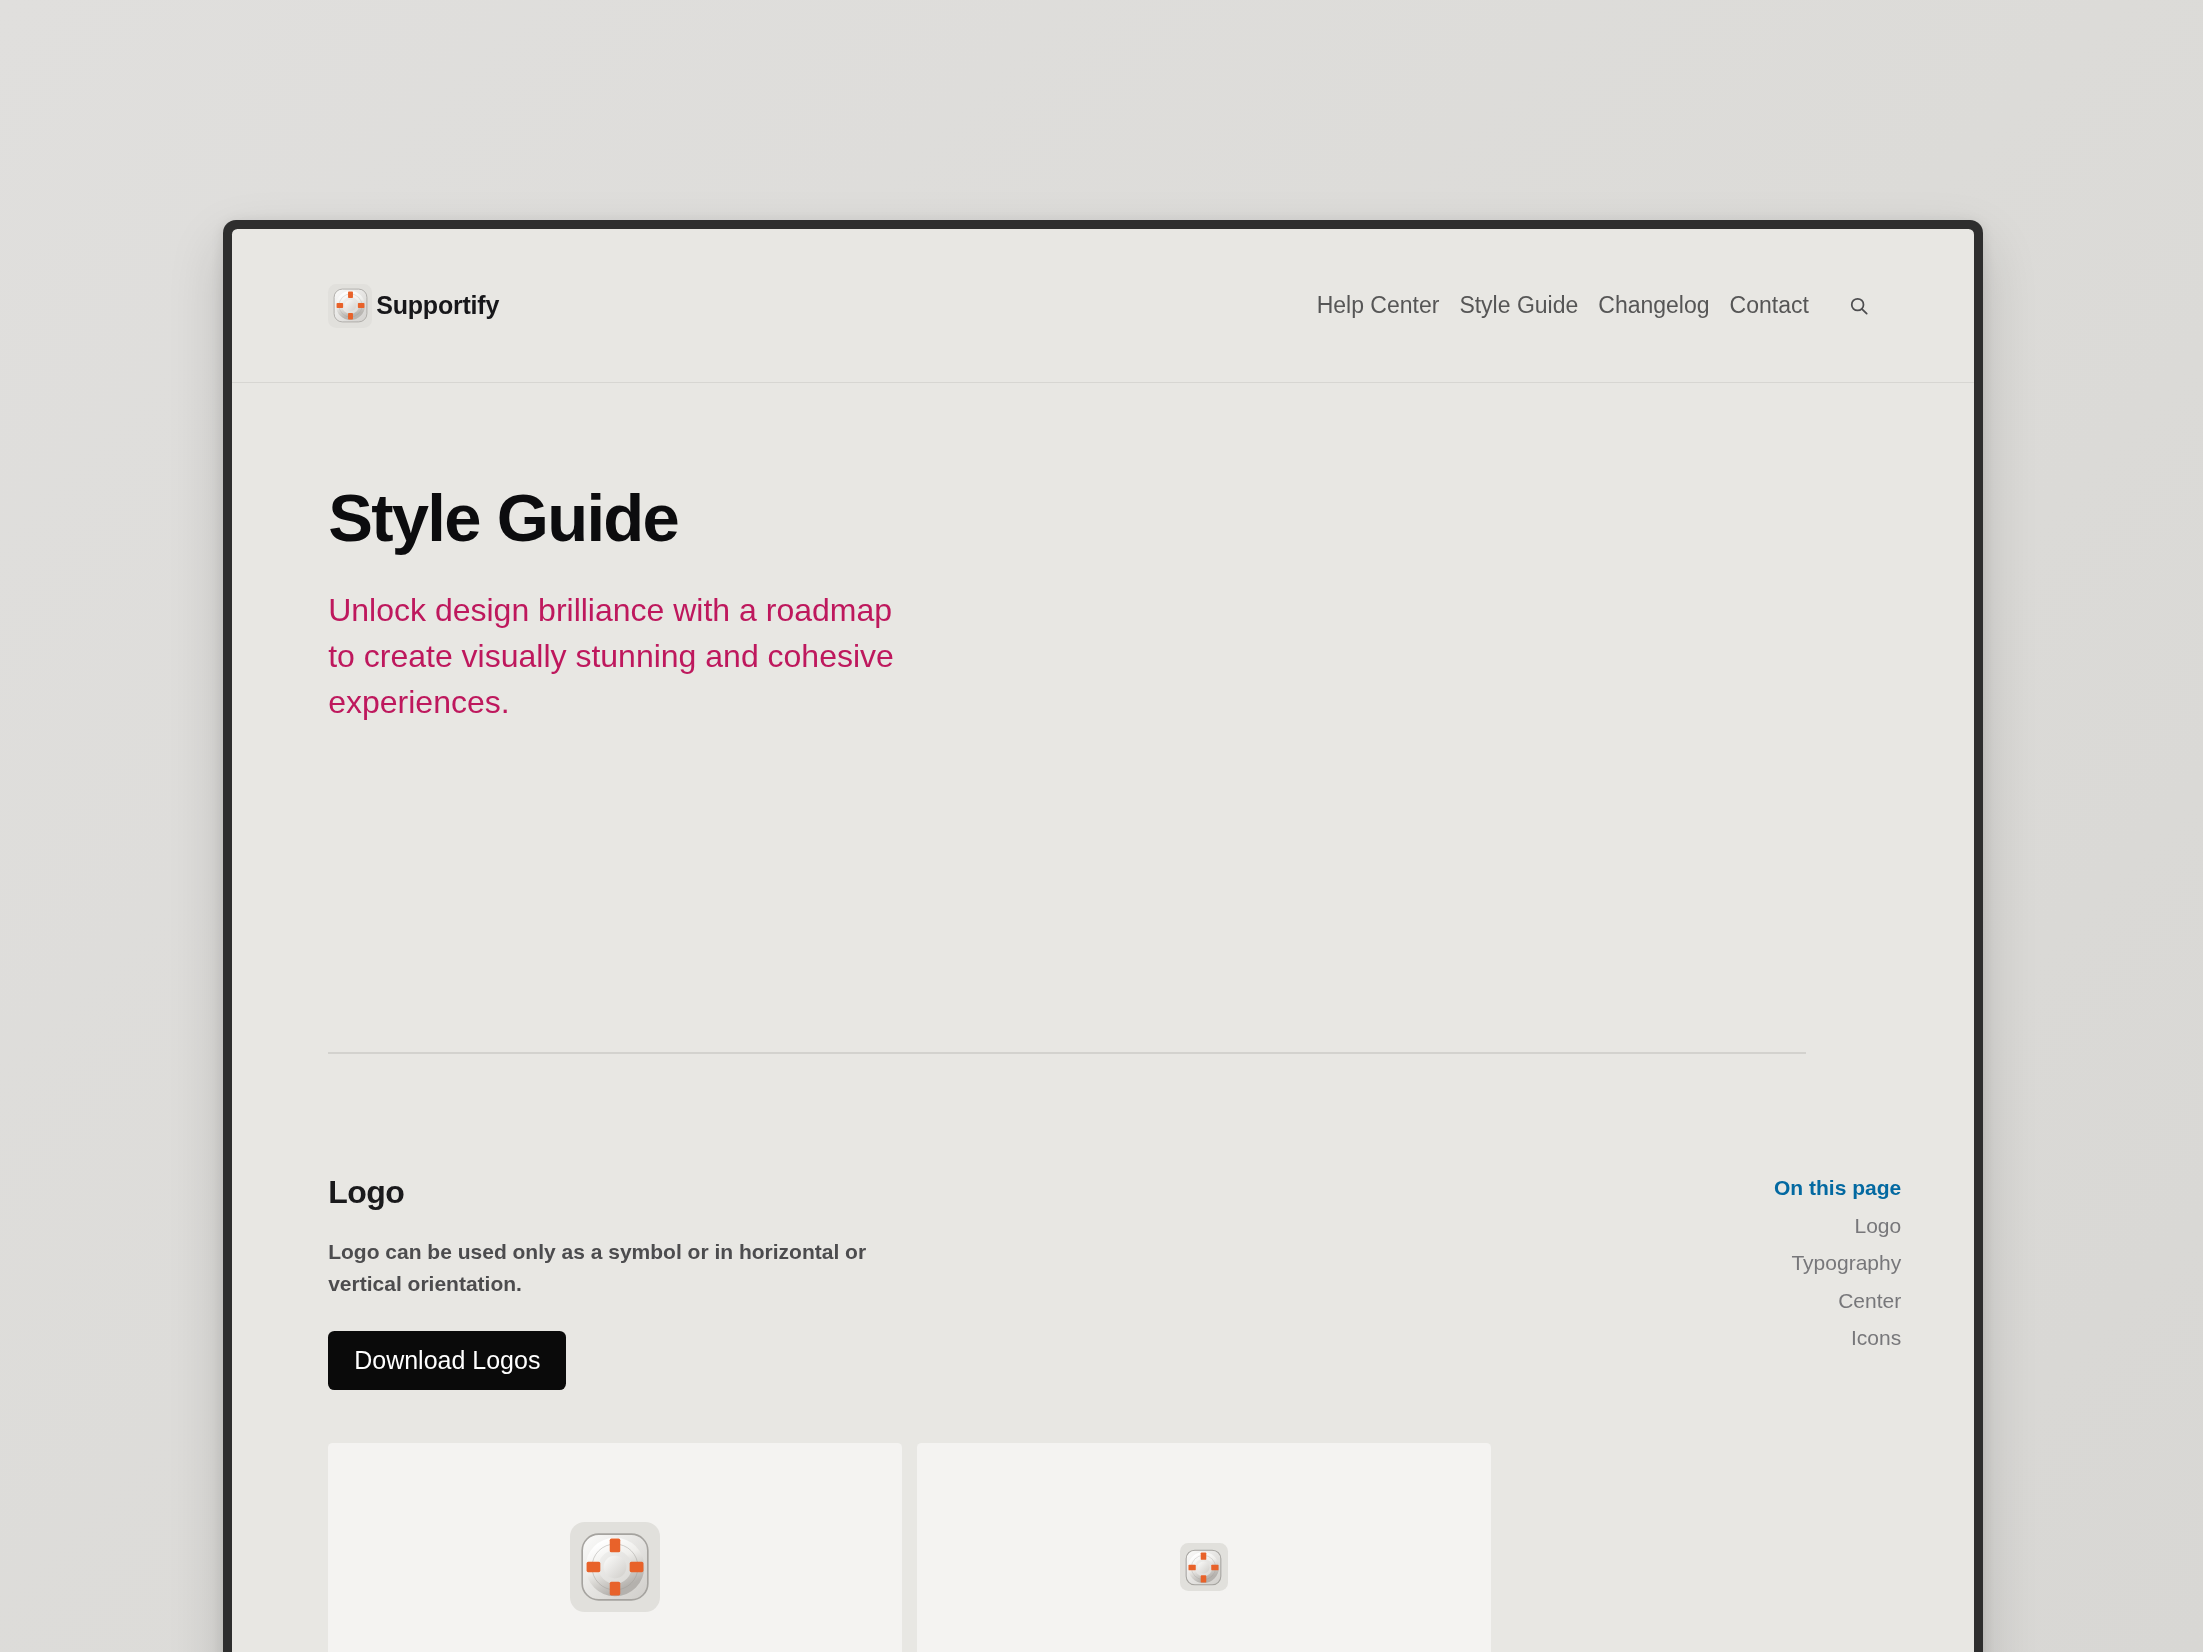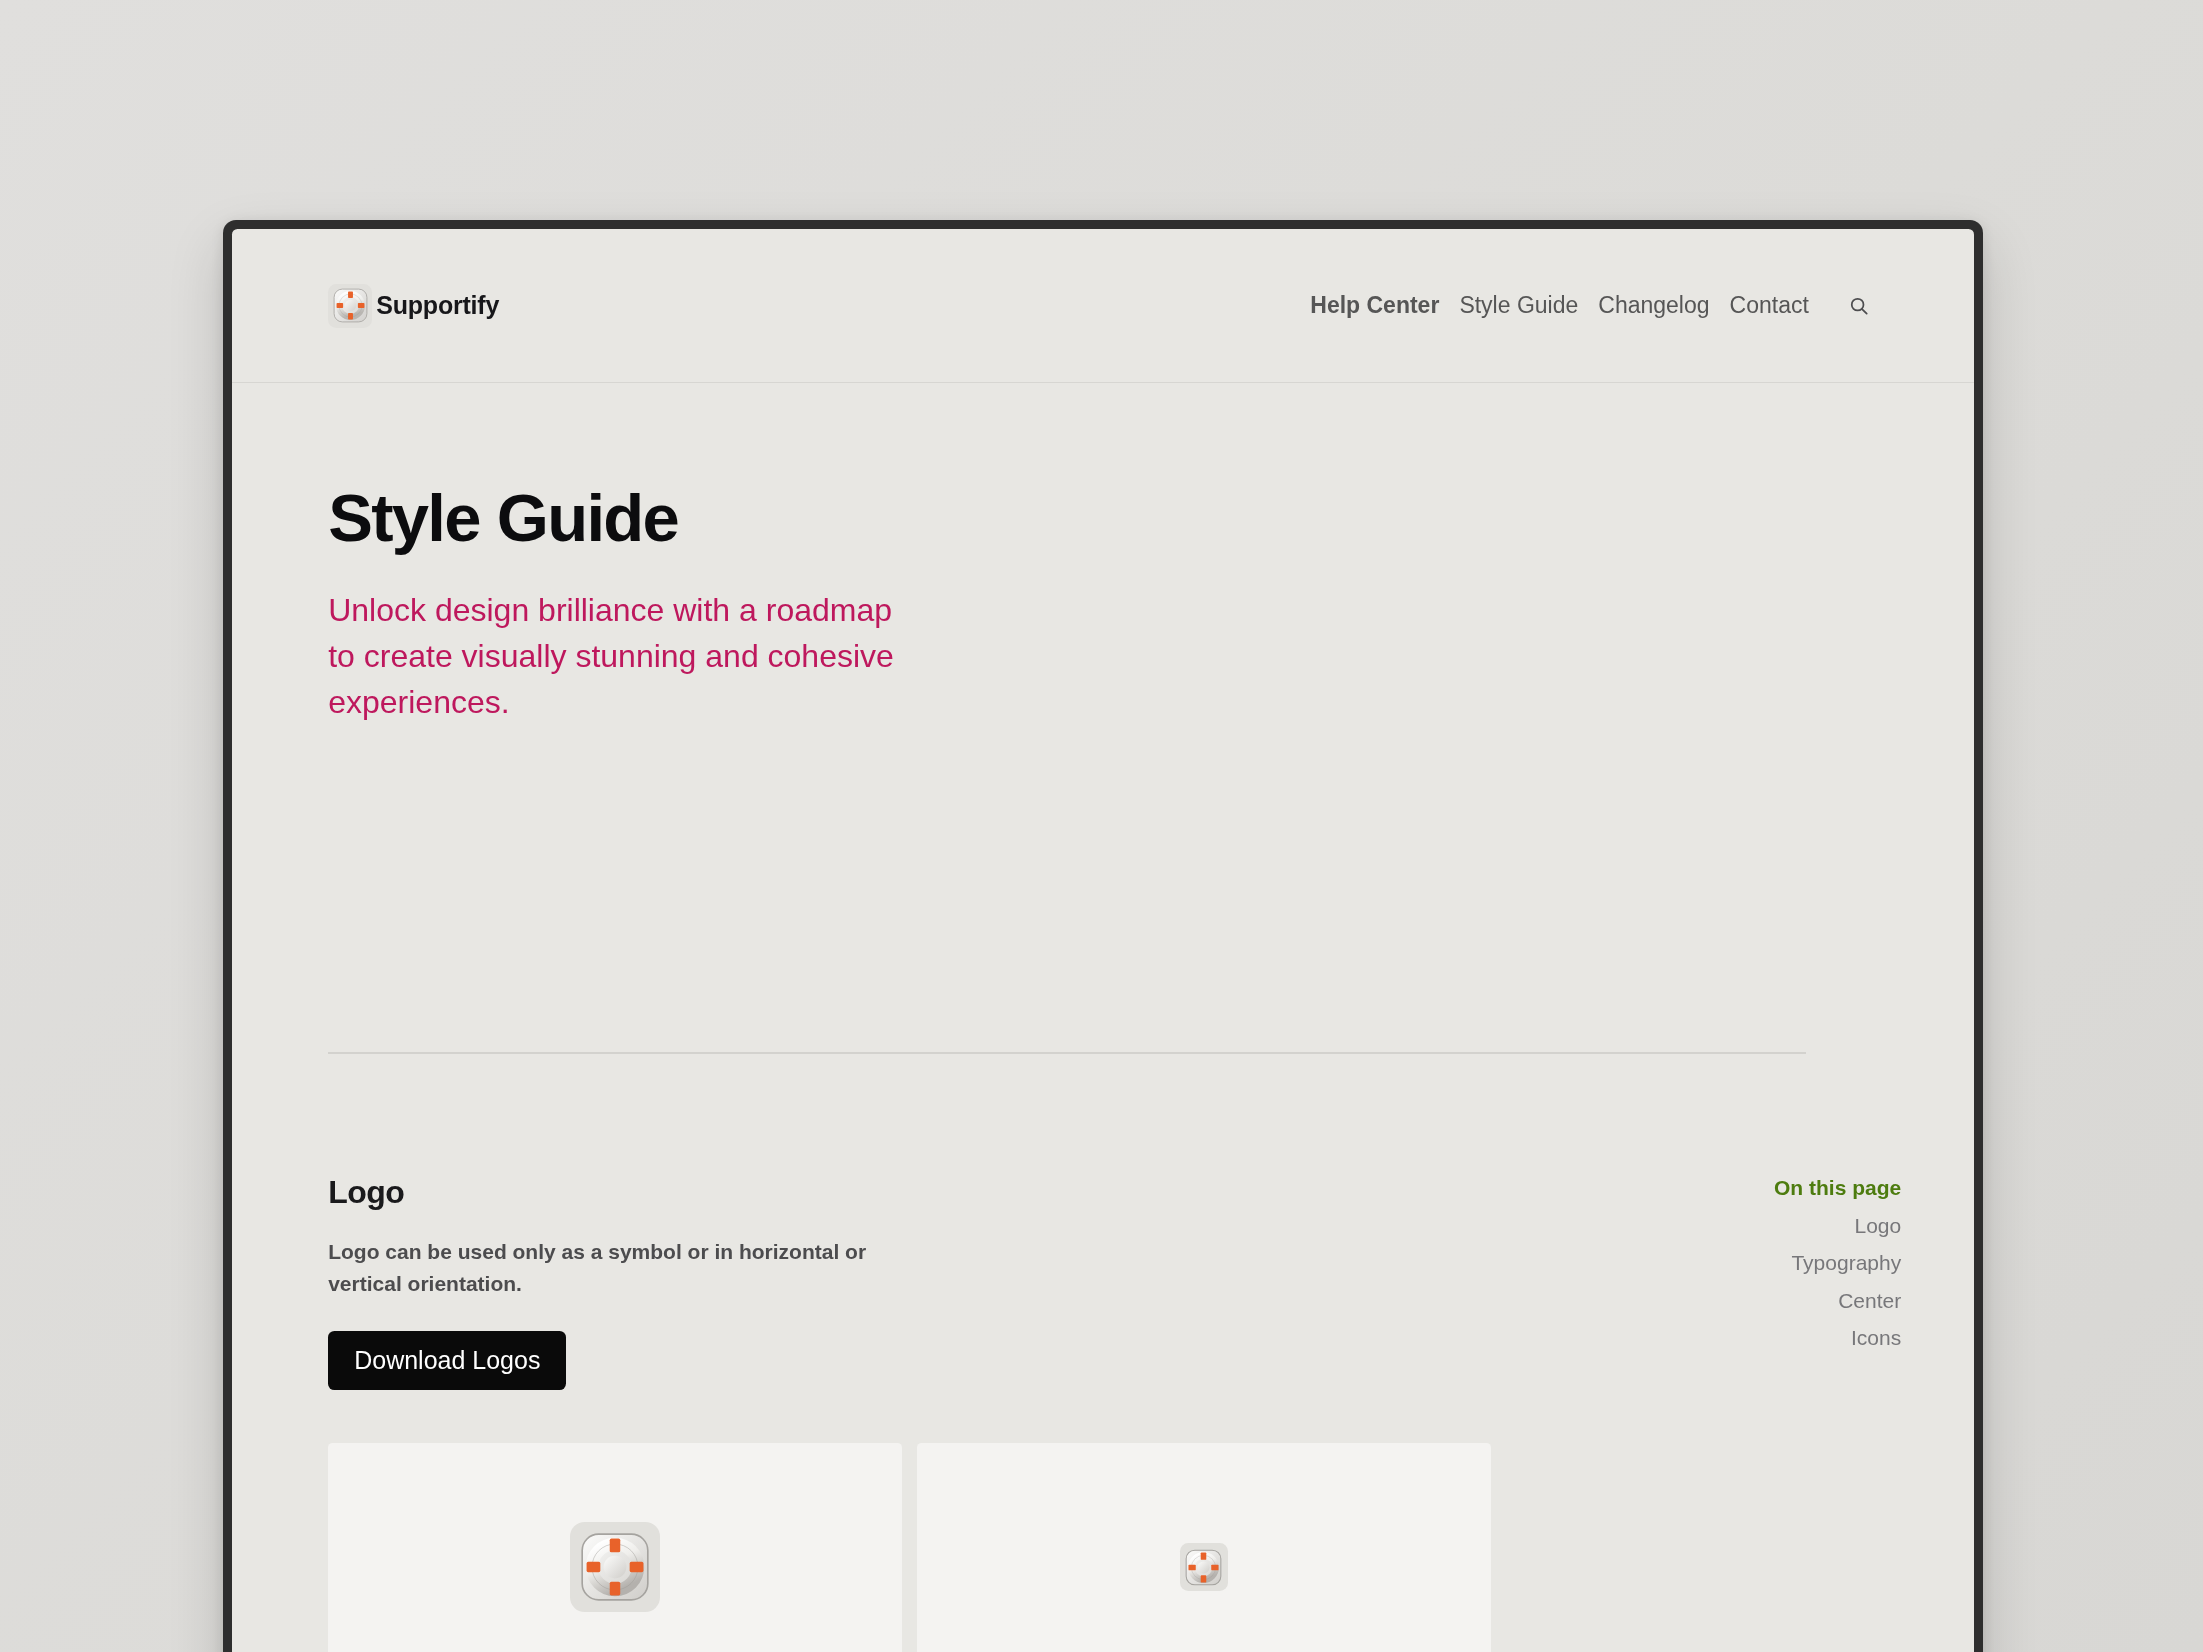--- a/index.html
+++ b/index.html
@@ -99,21 +99,21 @@
     gap: 0;
   }
   .nav-link {
     font-size: 23px;
     color: #565656;
     text-decoration: none;
     white-space: nowrap;
     padding: 5.5px 10px;
     line-height: 1;
   }
-  .nav-link:first-child { padding-left: 0; font-weight: bold; }
+  .nav-link:first-child { padding-left: 0; }
   #search-button {
     margin-left: 22px;
     width: 37px;
     height: 37px;
     display: flex;
     align-items: center;
     justify-content: center;
     background: none;
     border: none;
     padding: 0;
@@ -227,21 +227,21 @@
   
   #toc {
     width: 331px;
     flex: none;
     text-align: right;
     padding-top: 1.8px;
   }
   #toc-title {
     font-size: 21px;
     font-weight: bold;
-    color: #4d7c0f;
+    color: #0369a1;
     line-height: 1;
     margin: 0 0 8.3px 0;
   }
   .toc-link {
     display: block;
     font-size: 21px;
     color: #77777a;
     text-decoration: none;
     padding: 8.3px 0;
     line-height: 1;

